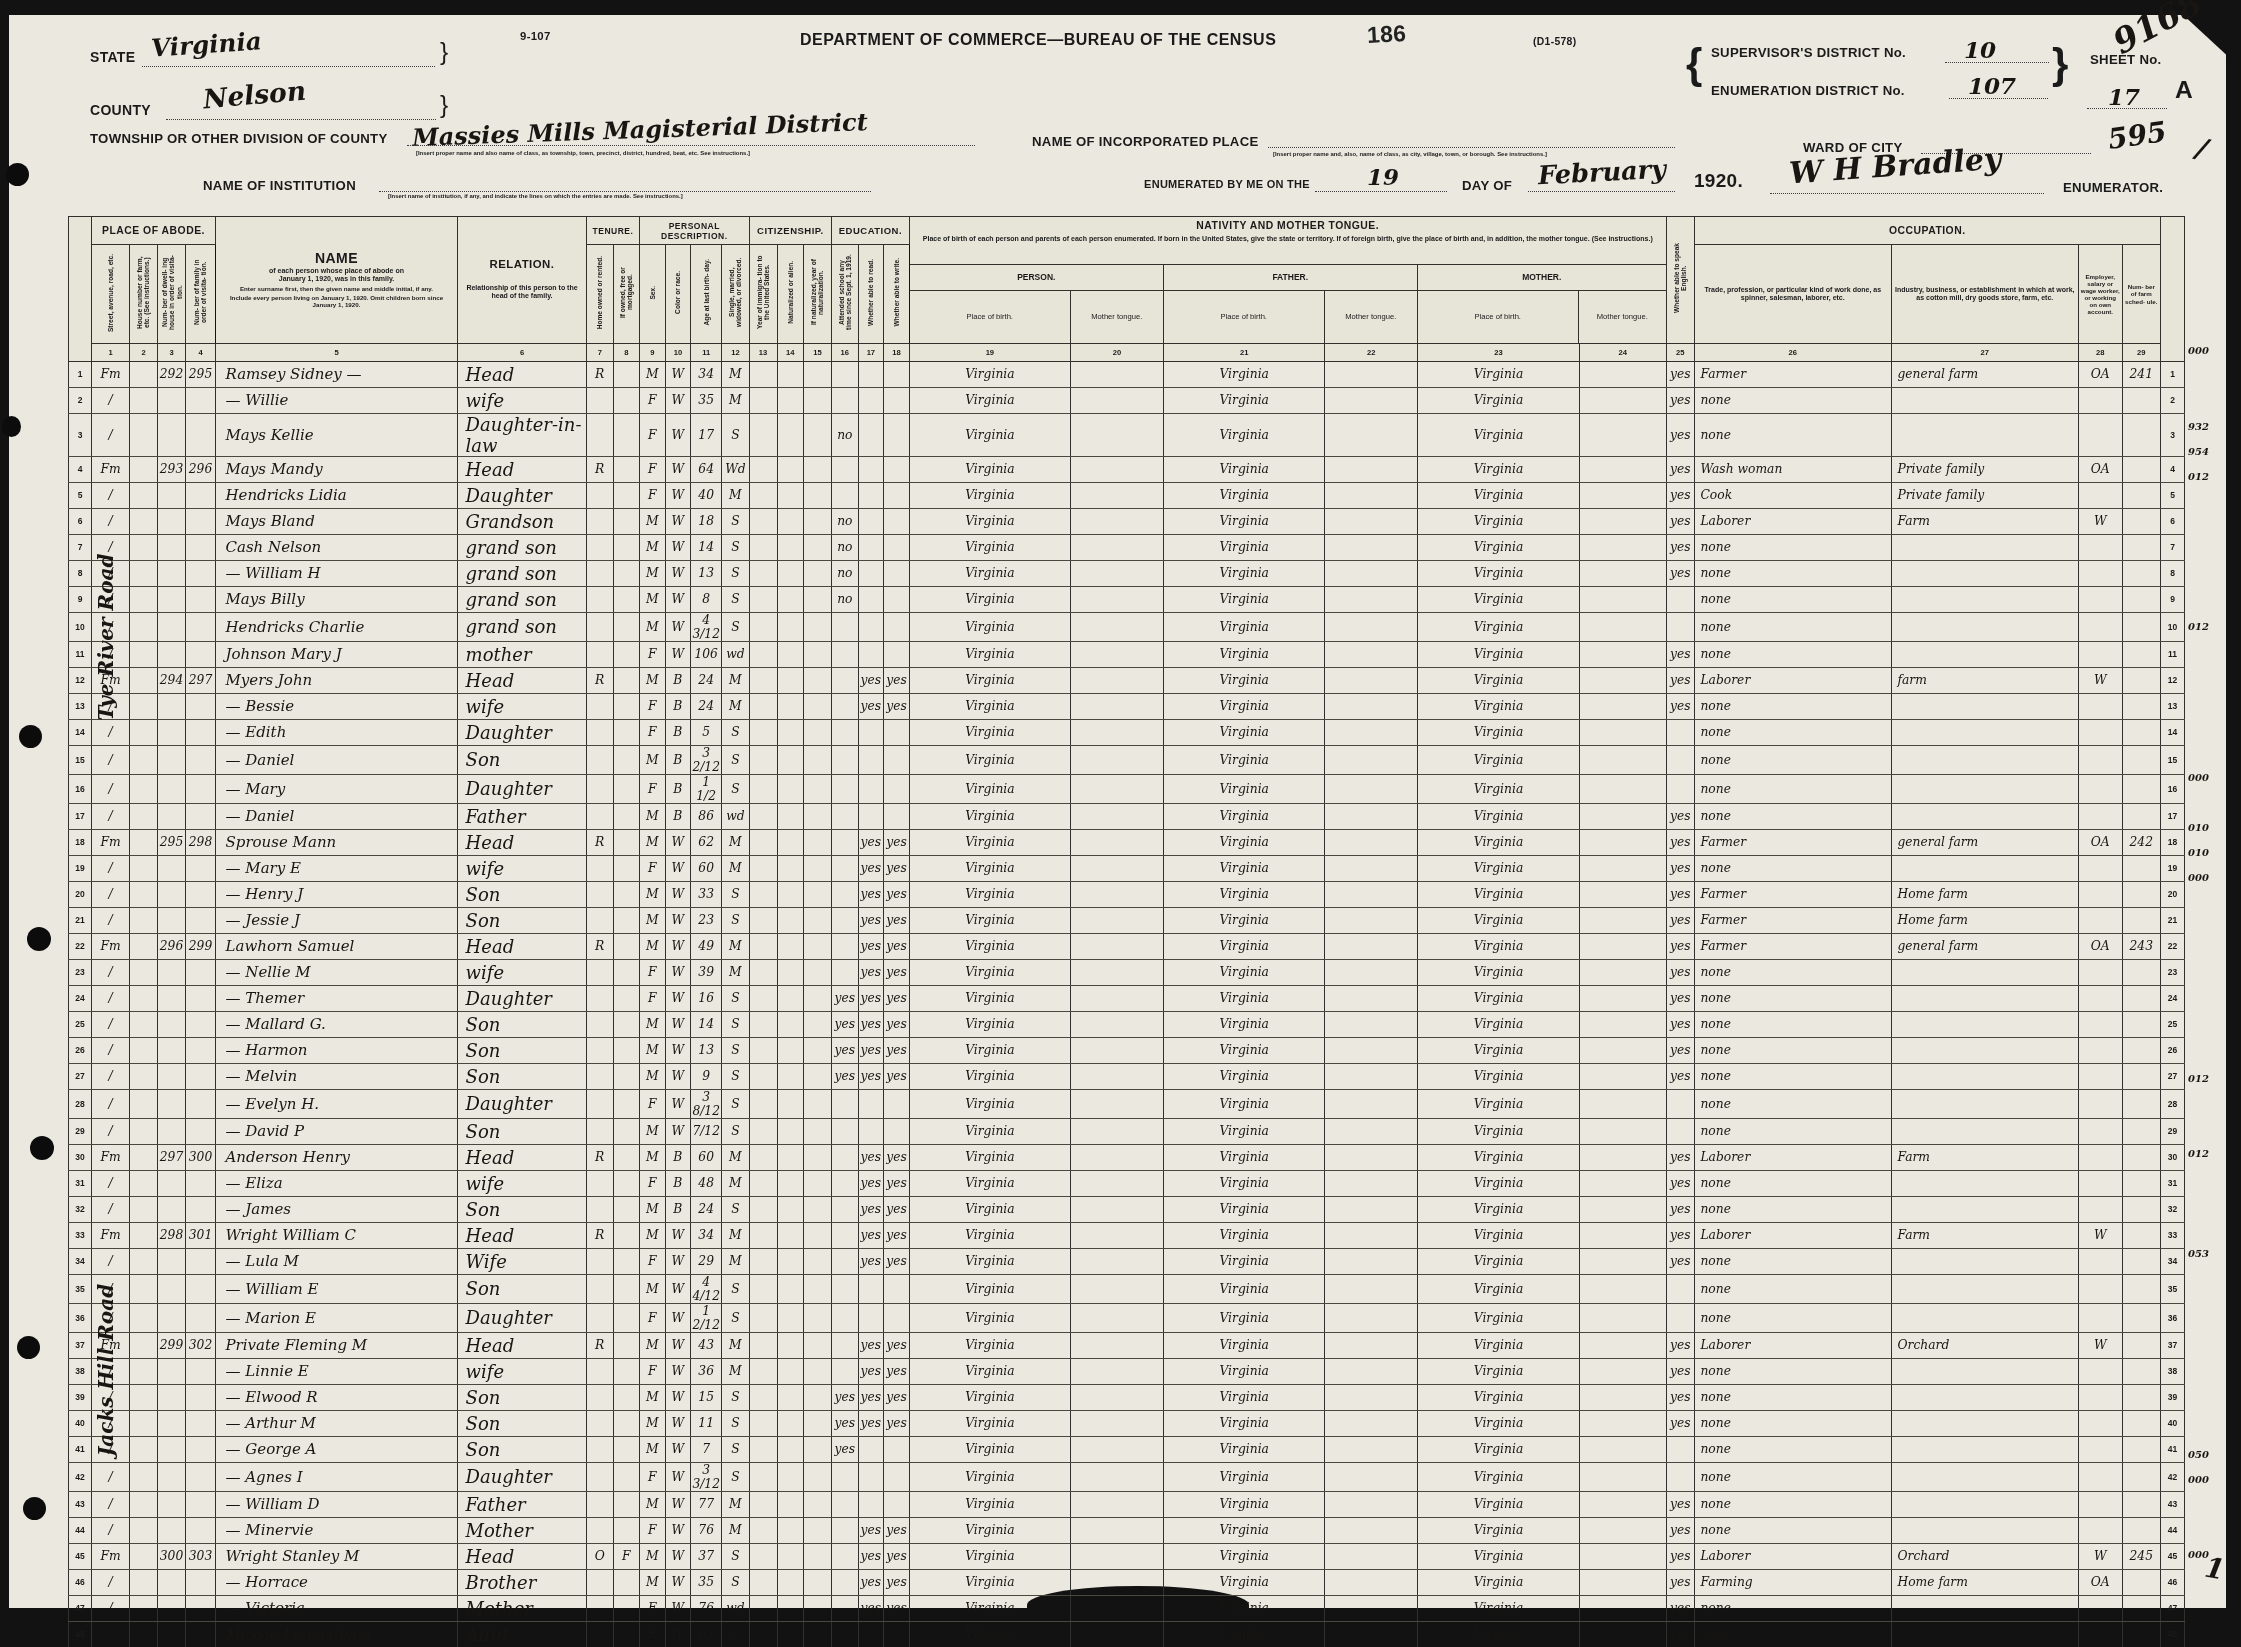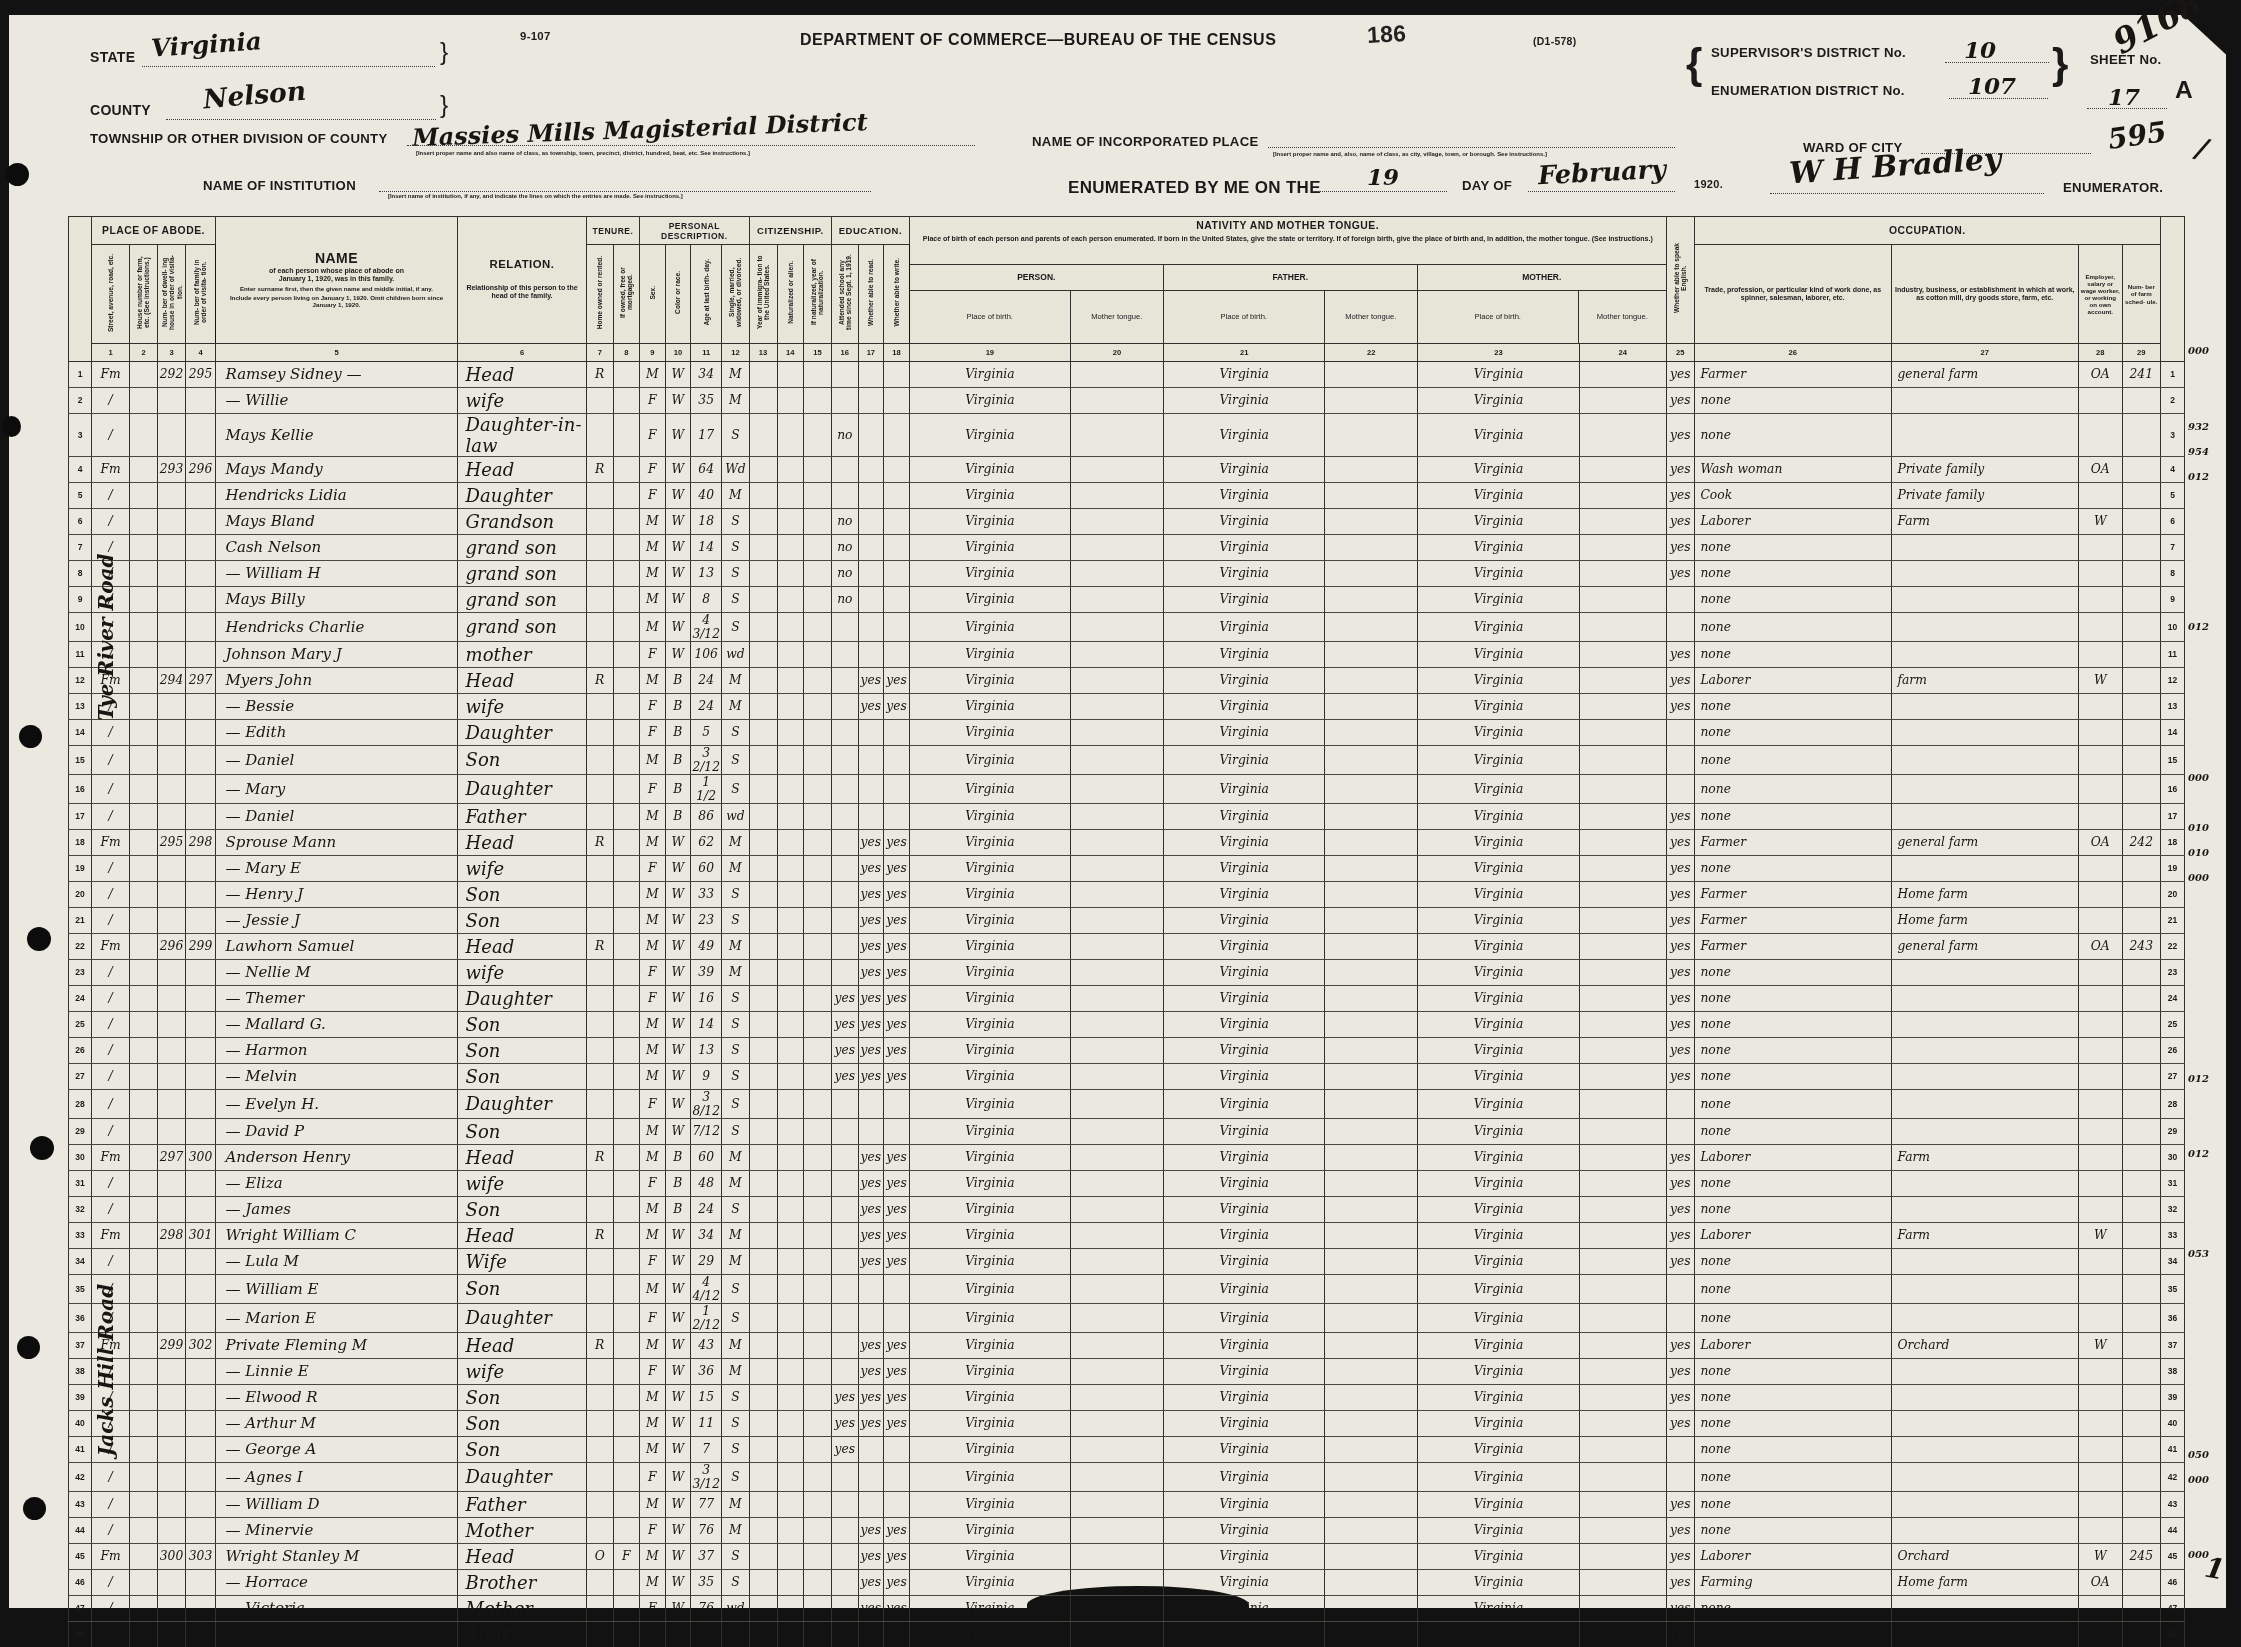--- a/index.html
+++ b/index.html
@@ -109,27 +109,27 @@
 
   <div class="p lbl" style="left:1803px;top:140px;font-size:13.2px">WARD OF CITY</div>
   <div class="p dots" style="left:1921px;top:140px;width:170px;height:13.2px"></div>
   <div class="p hw" style="left:2108px;top:119px;font-size:28px;transform:rotate(-8deg)">595</div>
   <div class="p hw" style="left:2197px;top:132px;font-size:28px;transform:rotate(14deg)">/</div>
 
   <div class="p lbl" style="left:203px;top:178px;font-size:13.2px">NAME OF INSTITUTION</div>
   <div class="p dots" style="left:379px;top:178px;width:492px;height:13.2px"></div>
   <div class="p tiny" style="left:388px;top:193px;width:483px">[Insert name of institution, if any, and indicate the lines on which the entries are made.   See instructions.]</div>
 
-  <div class="p lbl" style="left:1068px;top:178px;font-size:17px">ENUMERATED BY ME ON THE</div>
+  <div class="p lbl" style="left:1144px;top:178px;font-size:11px">ENUMERATED BY ME ON THE</div>
   <div class="p dots" style="left:1315px;top:180px;width:132px;height:11.4px"></div>
   <div class="p hw" style="left:1367px;top:163px;font-size:23px">19</div>
   <div class="p lbl" style="left:1462px;top:178px;font-size:13.2px">DAY OF</div>
   <div class="p hw" style="left:1538px;top:157px;font-size:25.6px;transform:rotate(-3deg)">February</div>
   <div class="p dots" style="left:1528px;top:180px;width:147px;height:11.4px"></div>
-  <div class="p lbl" style="left:1694px;top:178px;font-size:11px">1920.</div>
+  <div class="p lbl" style="left:1694px;top:170px;font-size:19px">1920.</div>
   <div class="p hw" style="left:1789px;top:148px;font-size:30px;transform:rotate(-4deg)">W H Bradley</div>
   <div class="p dots" style="left:1770px;top:182px;width:274px;height:11.4px"></div>
   <div class="p lbl" style="left:2063px;top:180px;font-size:13.2px">ENUMERATOR.</div>
 
   <table id="tb">
       <colgroup>
         <col style="width:23px">
         <col style="width:38px">
         <col style="width:28px">
         <col style="width:28px">

